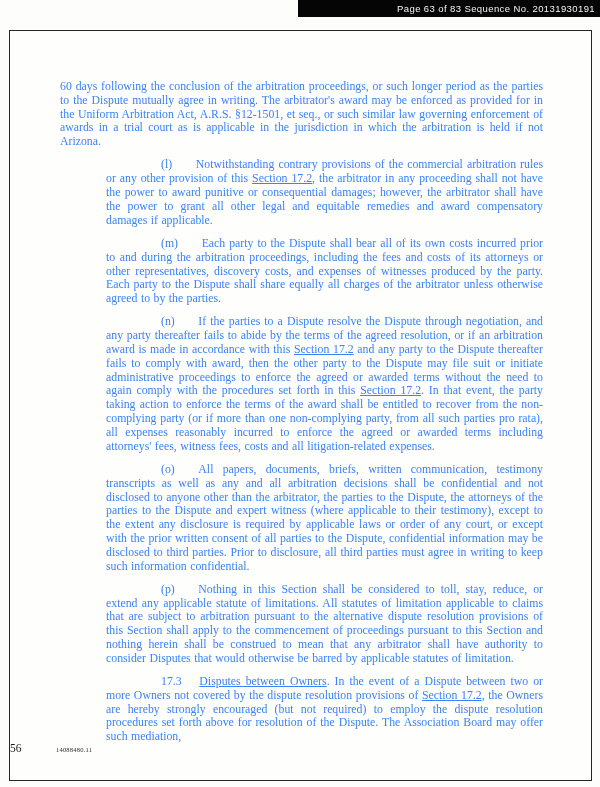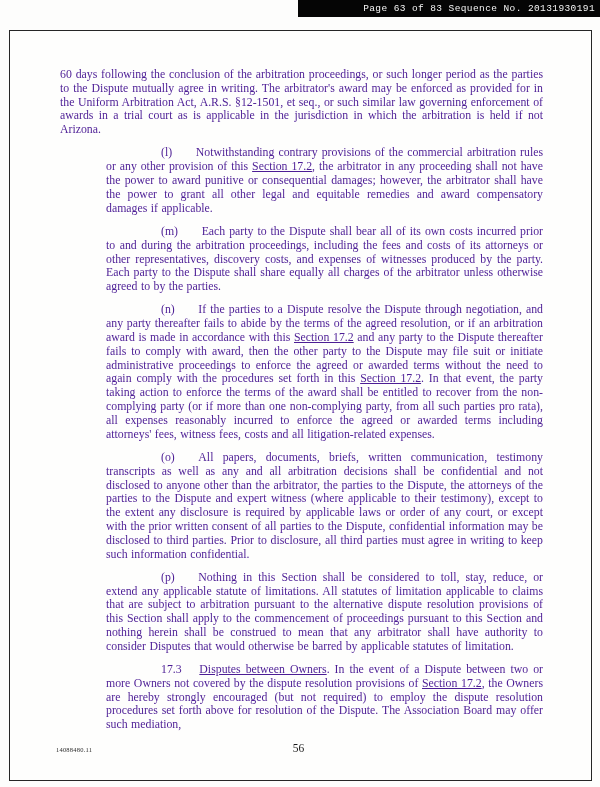--- a/index.html
+++ b/index.html
@@ -8,57 +8,56 @@
     background: #ffffff;
     overflow: hidden;
     font-family: "Liberation Serif", serif;
   }
   .canvas { position: relative; width: 600px; height: 787px; background: #fdfdfc; }
 
   .stamp-bar {
     position: absolute; top: 0; right: 0;
     width: 302px; height: 17px;
     background: #050505; color: #f5f5f5;
-    font-family: Liberation Mono, monospace;
+    font-family: Liberation Sans, sans-serif;
     font-size: 9.5px; letter-spacing: 0.4px;
     display: flex; align-items: center; justify-content: flex-end;
     padding-right: 5px;
     white-space: nowrap;
   }
 
   .scan-page {
     position: absolute; left: 9px; right: 8px; top: 30px; bottom: 6px;
     border: 1px solid #262626;
     background: #fefefd;
   }
 
   .doc-body {
-    position: absolute; left: 50px; right: 48px; top: 37px;
-    color: #4c1d95;
+    position: absolute; left: 50px; right: 48px; top: 49px;
+    color: #3b82f6;
   }
   .para {
     font-size: 11.8px;
     line-height: 13.8px;
     text-align: justify;
     margin-bottom: 9.5px;
     word-spacing: 0.5px;
   }
   .para.indented { text-indent: 55px; margin-left: 46px; }
   .u { text-decoration: underline; }
 
   .footer {
     position: absolute; left: 0; right: 0; bottom: 22px; height: 16px;
   }
   .doc-number {
     position: absolute; left: 46px; top: 4px;
     font-size: 6.5px; color: #2c2c2c; letter-spacing: 0.2px;
   }
   .page-number {
     position: absolute; left: 0; right: 4px; top: 0;
-    text-align: center;
     font-size: 11.5px; color: #1b1b1b;
   }
 </style>
 </head>
 <body>
 
 <div class="canvas">
 
   <div class="stamp-bar">Page 63 of 83 Sequence No. 20131930191</div>
 

